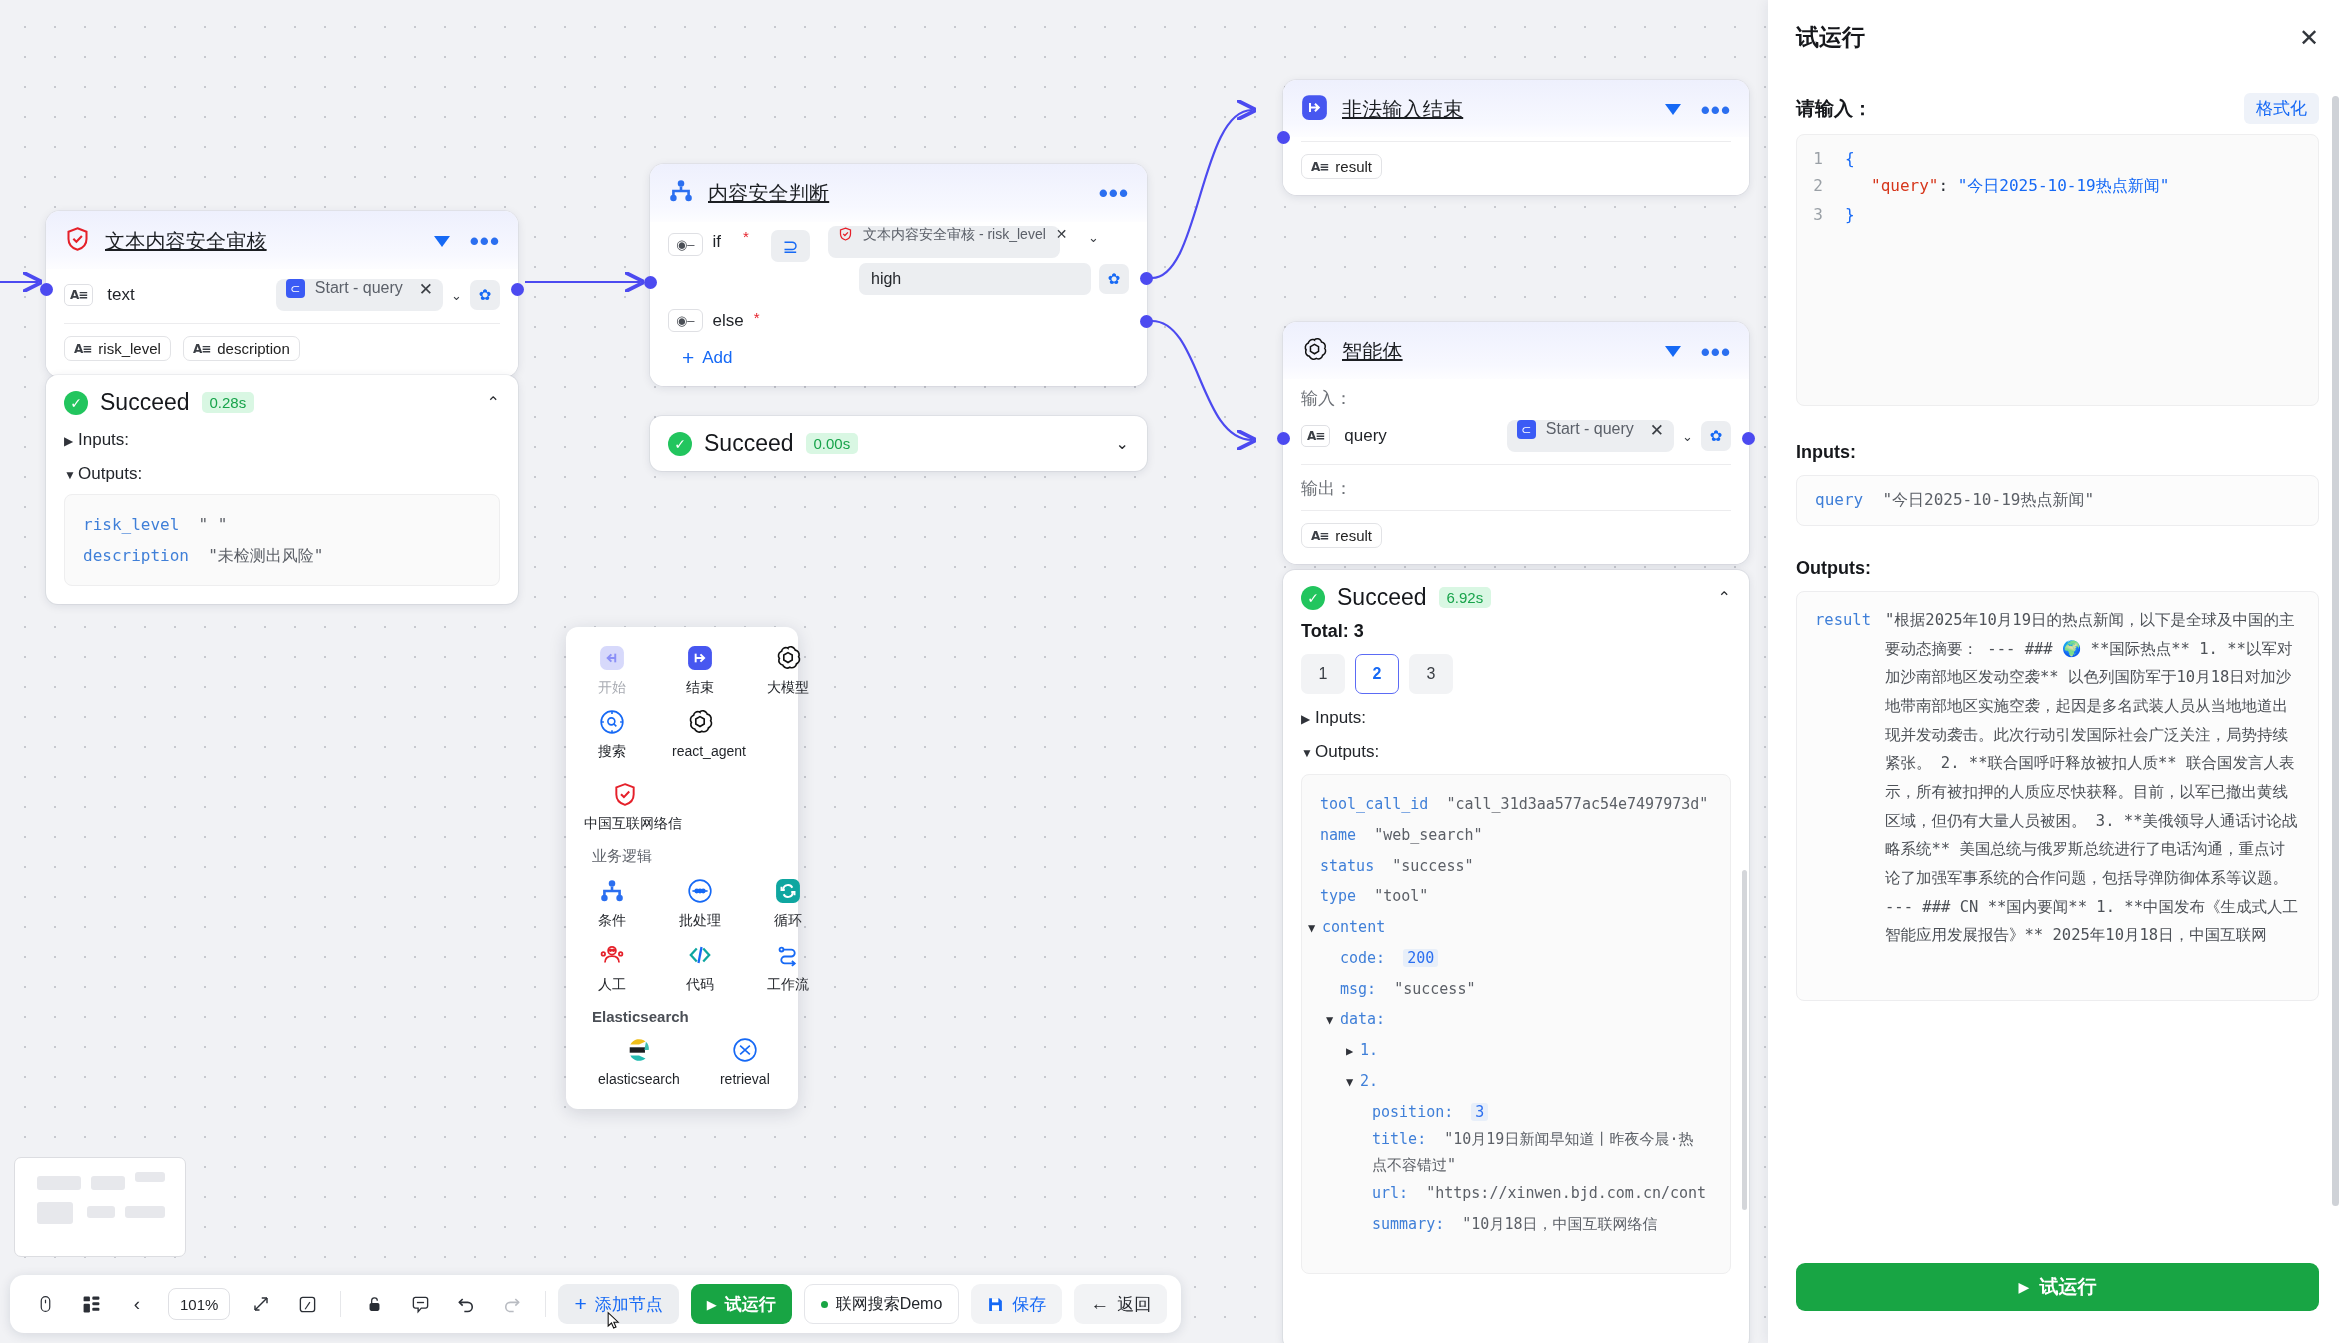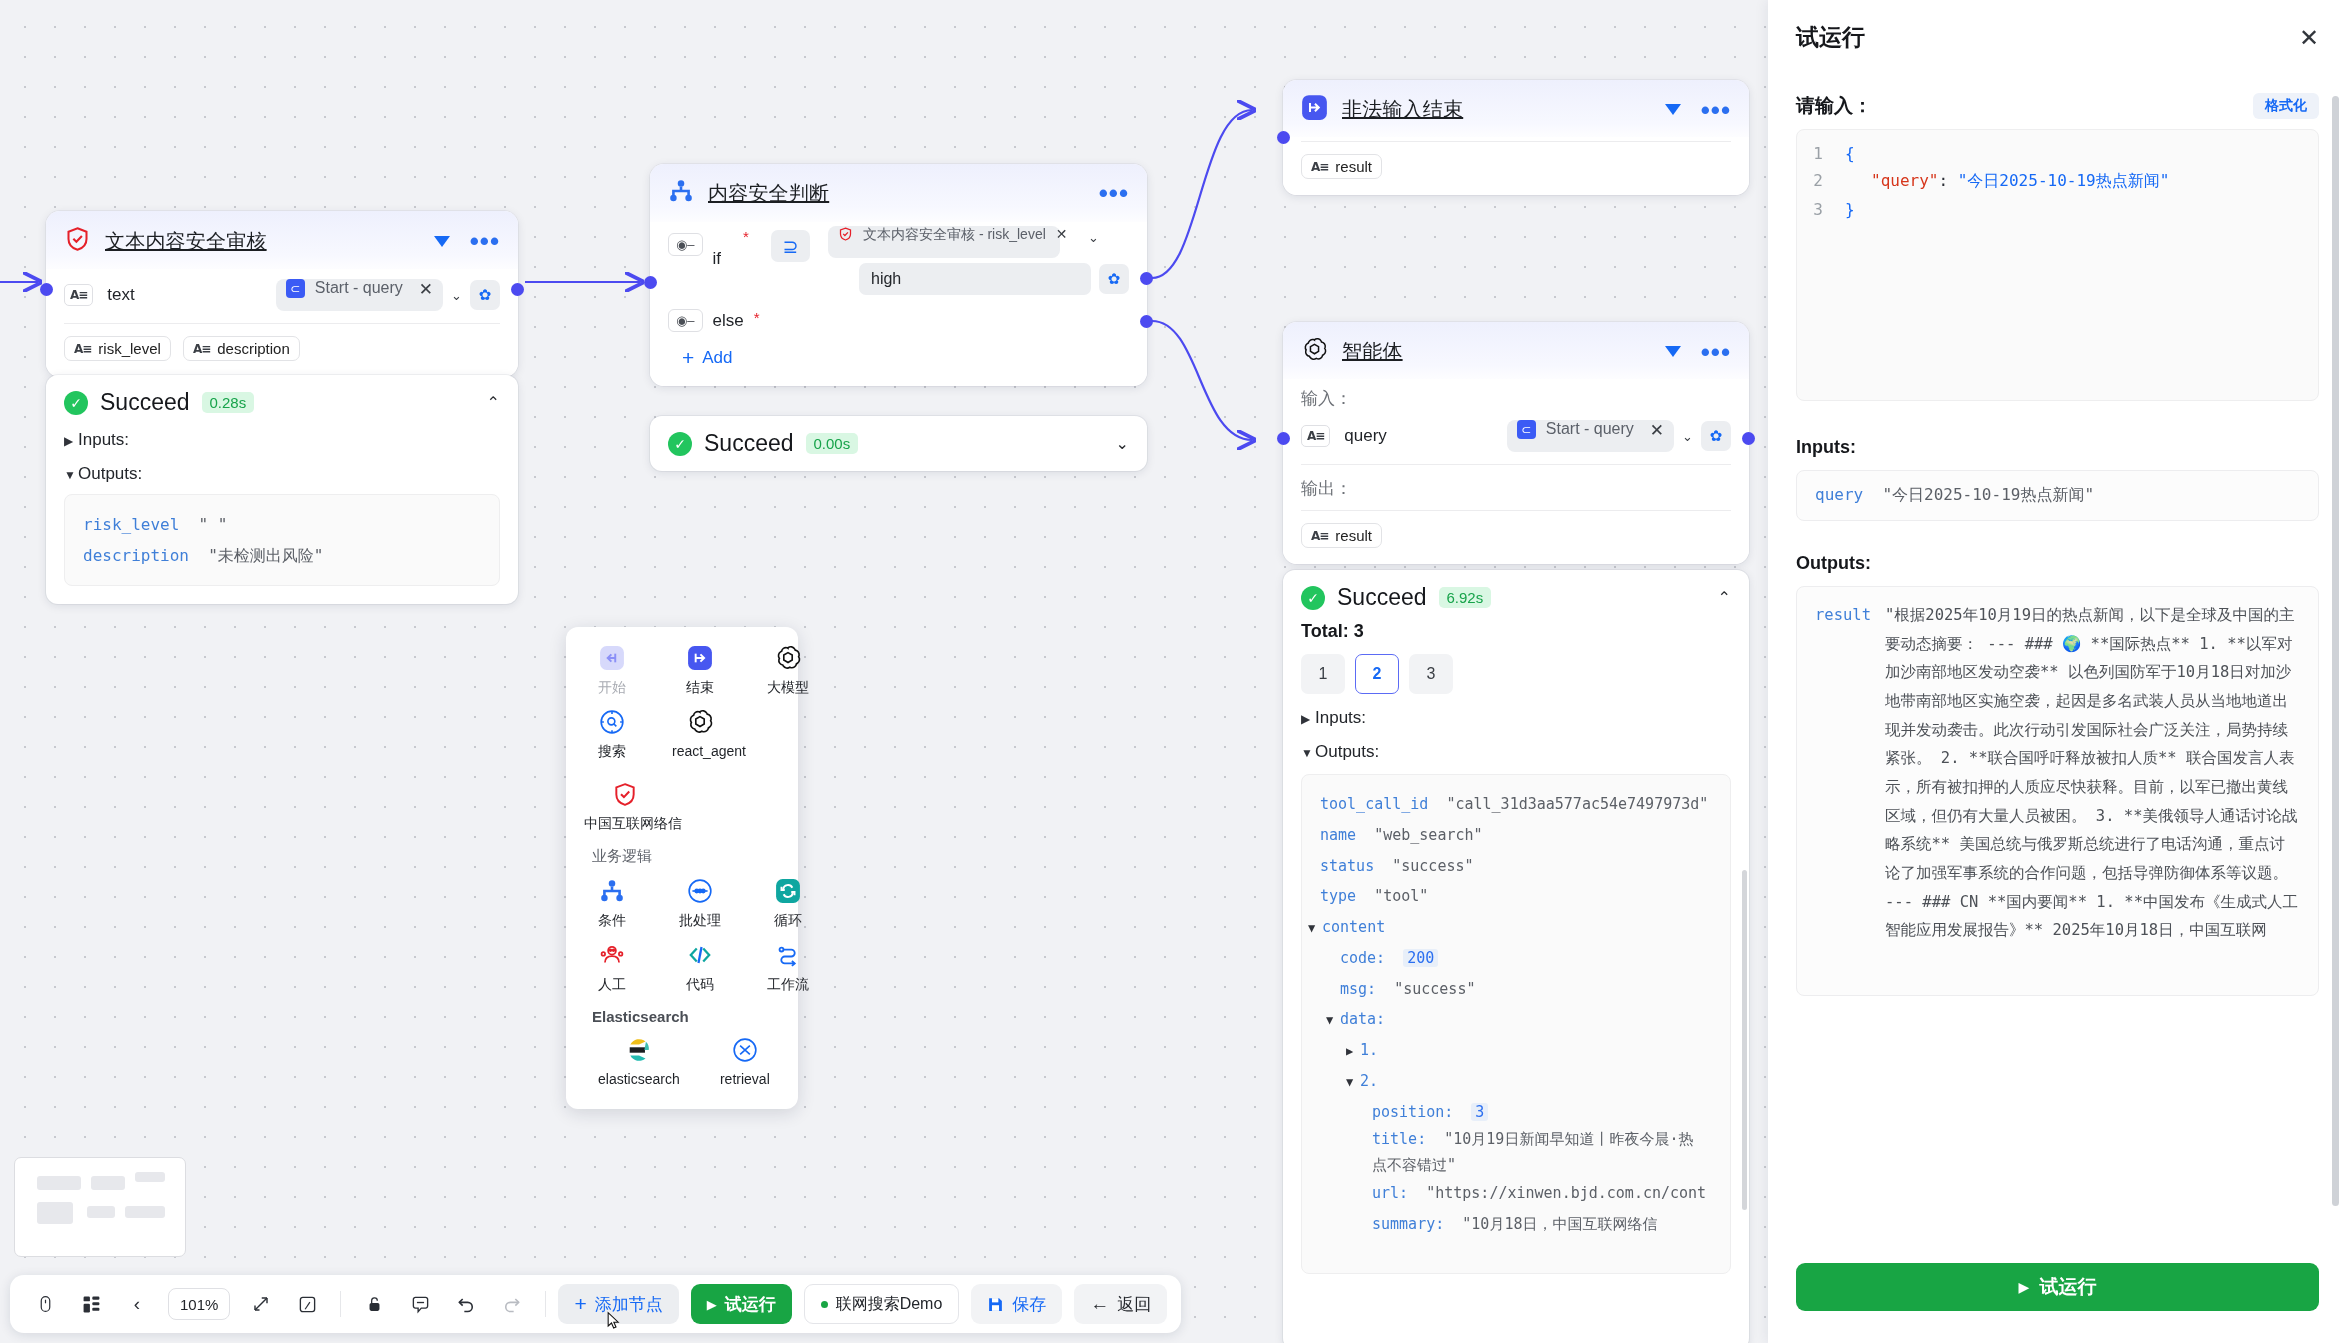--- a/index.html
+++ b/index.html
@@ -130,21 +130,21 @@
   }
   
   .rpanel {
     position:absolute; right:0; top:0; width: 579px; height: 1343px;
     background:#fff; box-shadow: -2px 0 12px rgba(20,30,60,.07);
     padding: 22px 28px 0 28px;
   }
   .rp-title { font-size: 23px; font-weight: 700; color:#16181c; }
   .rp-close { position:absolute; right:28px; top:24px; font-size:24px; color:#32363c;}
   .rp-sub { font-size: 19px; font-weight:700; color:#16181c; }
-  .fmt-btn { background:#eef2f9; color:#1669f5; font-size:14px;font-weight:700;border-radius:6px;padding:4px 12px;}
+  .fmt-btn { background:#eef2f9; color:#1669f5; font-size:17px;font-weight:400;border-radius:6px;padding:4px 12px;}
   .editor {
     margin-top: 10px; background:#fafafa; border:1px solid #eeeeef; border-radius:8px;
     height: 272px; padding: 14px 0 0 0; font-size:16px;
   }
   .ed-line { display:flex; }
   .ed-no { width: 48px; text-align:right; color:#9aa0a6; padding-right: 22px; }
   .rp-label { font-size: 18px; font-weight:700; color:#16181c; }
   .rp-box { border:1px solid #ededef; border-radius:8px; background:#fcfcfc; padding: 14px 18px;}
   .run-btn {
     position:absolute; left:28px; right:28px; bottom:32px; height:48px;
@@ -245,21 +245,21 @@
         </svg>
       </span>
       <span class="node-title">内容安全判断</span>
       <span class="head-right">
           <span class="dots">•••</span>
         </span>
     </div>
     <div class="node-body" style="padding-top:4px;">
       <div class="row" style="gap:10px;align-items:flex-start;">
         <span style="border:1px solid #dfe0e4;border-radius:6px;padding:3px 7px;font-size:13px;color:#4a4e55;margin-top:7px;">◉–</span>
-        <span class="field-label" style="margin-top:23px;">if</span>
+        <span class="field-label" style="margin-top:6px;">if</span>
         <span style="color:#e5202a;font-size:15px;margin-top:2px;margin-left:12px;">*</span>
         <span style="margin-left:12px;margin-top:4px;width:42px;height:32px;border-radius:7px;background:#eceef1;display:flex;align-items:center;justify-content:center;color:#1669f5;font-size:19px;">⊇</span>
         <span style="margin-left:8px;display:flex;flex-direction:column;gap:5px;">
           <span class="selectbox" style="width:232px;">
             <span>
               <svg width="15" height="16" viewBox="0 0 24 24" fill="none" stroke="#e5202a" stroke-width="2">
                 <path d="M12 2.5 L20 5.5 V12 C20 17 16.4 20.3 12 21.6 C7.6 20.3 4 17 4 12 V5.5 Z"></path>
                 <path d="M8.3 11.8 L11 14.4 L15.9 9.3"></path>
               </svg>
             </span>

